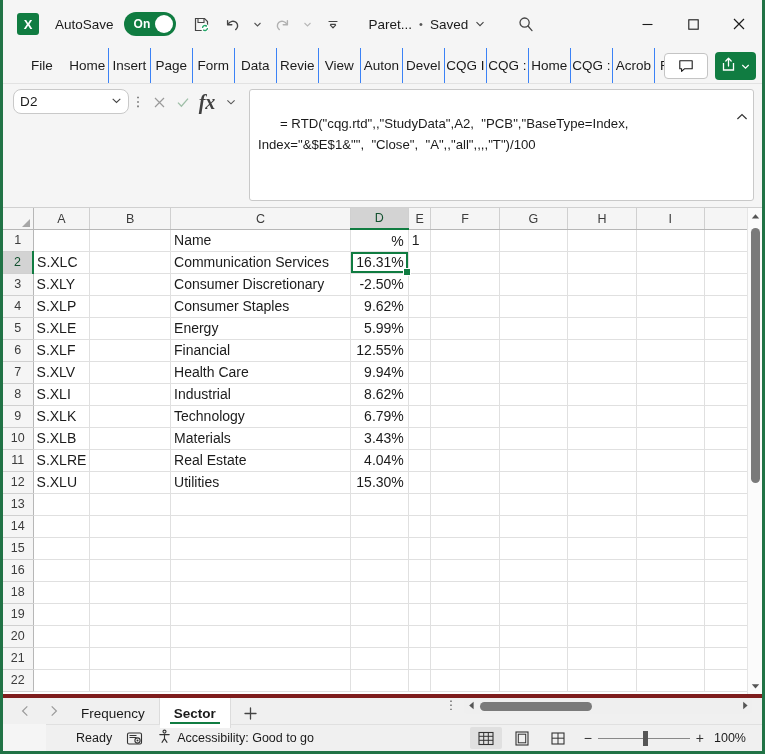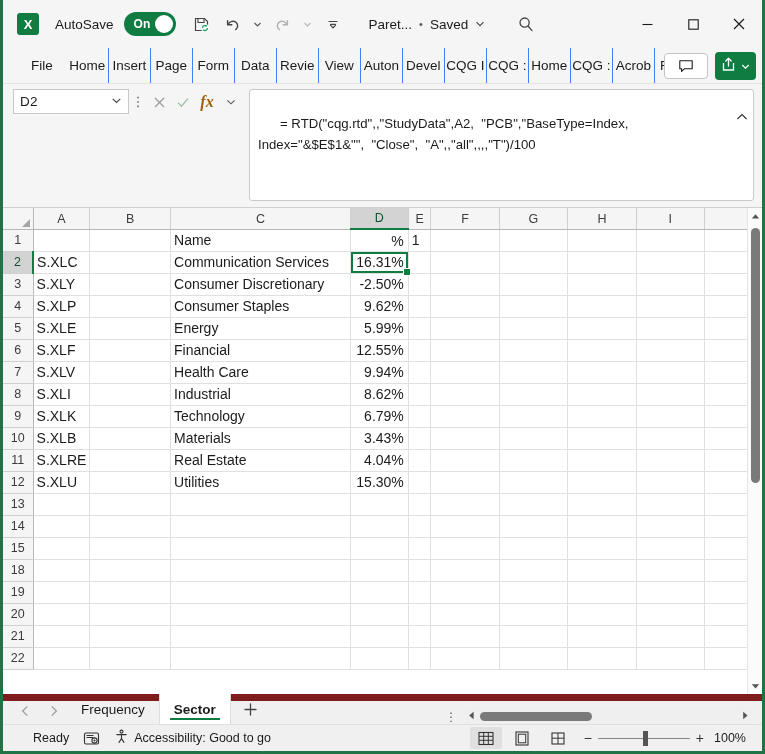--- a/index.html
+++ b/index.html
@@ -112,39 +112,39 @@
 
   
   .formulabar {
     min-height: 50px;
     background: #f5f5f5;
     display: flex; align-items: stretch;
     padding: 5px 8px 6px 10px; gap: 0;
   }
   .namebox {
     width: 116px; min-width: 116px; height: 25px;
-    background: #fff; border: 1px solid #c9c9c9; border-radius: 0;
+    background: #fff; border: 1px solid #c9c9c9; border-radius: 8px;
     display: flex; align-items: center; padding: 0 6px;
     font-size: 13.5px; color: #1b1b1b;
     justify-content: space-between;
   }
   .namebox .nb-val { letter-spacing: .2px; }
   .fb-dots {
     width: 18px; display: flex; align-items: flex-start; justify-content: center;
     padding-top: 5px; color: #555; font-size: 13px; letter-spacing: 0;
   }
   .fb-icons {
     display: flex; align-items: flex-start; gap: 0; padding-top: 2px;
   }
   .fb-ic {
     width: 24px; height: 22px;
     display: flex; align-items: center; justify-content: center;
     color: #9a9a9a; font-size: 14px;
   }
-  .fb-ic.fx { color: #a16207; font-style: italic; font-family: "Liberation Serif", serif; font-size: 16px; font-weight:bold;}
+  .fb-ic.fx { color: #404040; font-style: italic; font-family: "Liberation Serif", serif; font-size: 20px; font-weight:bold;}
   .fb-input {
     flex: 1; margin-left: 6px;
     background: #fff; border: 1px solid #c9c9c9; border-radius: 3px;
     padding: 4px 22px 4px 8px;
     font-size: 13.2px; color: #1b1b1b; line-height: 1.55;
     position: relative; white-space: pre-wrap; word-break: break-word;
   }
   .fb-expand {
     position: absolute; right: 5px; top: 3px; color: #333; font-size: 11px;
   }
@@ -229,22 +229,22 @@
   .vs-track { flex: 1; width: 15px; position: relative; }
   .vs-thumb {
     position: absolute; left: 3px; width: 9px; border-radius: 5px;
     background: #7a7a7a; top: 4px; height: 255px;
   }
 
   
   .sheetbar {
     height: 30px; min-height: 30px;
     background: #f0f0f0;
-    display: flex; align-items: flex-end;
-    border-top: 7px solid #7f1d1d;
+    display: flex; align-items: flex-start;
+    border-top: 4px solid #7f1d1d;
     padding-left: 8px;
   }
   .nav-arrows { display: flex; gap: 0; }
   .nav-a {
     width: 28px; height: 26px; display: flex; align-items: center; justify-content: center;
     color: #9a9a9a; font-size: 13px;
   }
   .stab {
     height: 30px; padding: 0 14px;
     display: flex; align-items: center;
@@ -279,20 +279,21 @@
   }
 
   
   .statusbar {
     height: 27px; min-height: 27px;
     background: #f0f0f0;
     display: flex; align-items: center;
     padding: 0 8px 0 30px;
     font-size: 12.5px; color: #1b1b1b;
     border-top: 1px solid #e0e0e0;
+    margin-left: 43px;
   }
   .sb-item { display: flex; align-items: center; gap: 5px; margin-right: 14px; white-space: nowrap;}
   .sb-right { margin-left: auto; display: flex; align-items: center; gap: 4px; }
   .viewbtn {
     width: 32px; height: 22px; display: flex; align-items: center; justify-content: center;
     color: #333; border-radius: 2px;
   }
   .viewbtn.active { background: #e0e0e0; }
   .zoomslider { display: flex; align-items: center; gap: 6px; margin-left: 6px; }
   .zs-line { width: 92px; height: 1px; background: #888; position: relative; }
@@ -674,20 +675,33 @@
             <td class="cell"></td>
             <td class="cell num"></td>
             <td class="cell"></td>
             <td class="cell"></td>
             <td class="cell"></td>
             <td class="cell"></td>
             <td class="cell"></td>
             <td class="cell"></td>
           </tr>
           <tr>
+            <td class="rowhead">16</td>
+            <td class="cell"></td>
+            <td class="cell"></td>
+            <td class="cell"></td>
+            <td class="cell num"></td>
+            <td class="cell"></td>
+            <td class="cell"></td>
+            <td class="cell"></td>
+            <td class="cell"></td>
+            <td class="cell"></td>
+            <td class="cell"></td>
+          </tr>
+          <tr>
             <td class="rowhead">18</td>
             <td class="cell"></td>
             <td class="cell"></td>
             <td class="cell"></td>
             <td class="cell num"></td>
             <td class="cell"></td>
             <td class="cell"></td>
             <td class="cell"></td>
             <td class="cell"></td>
             <td class="cell"></td>

